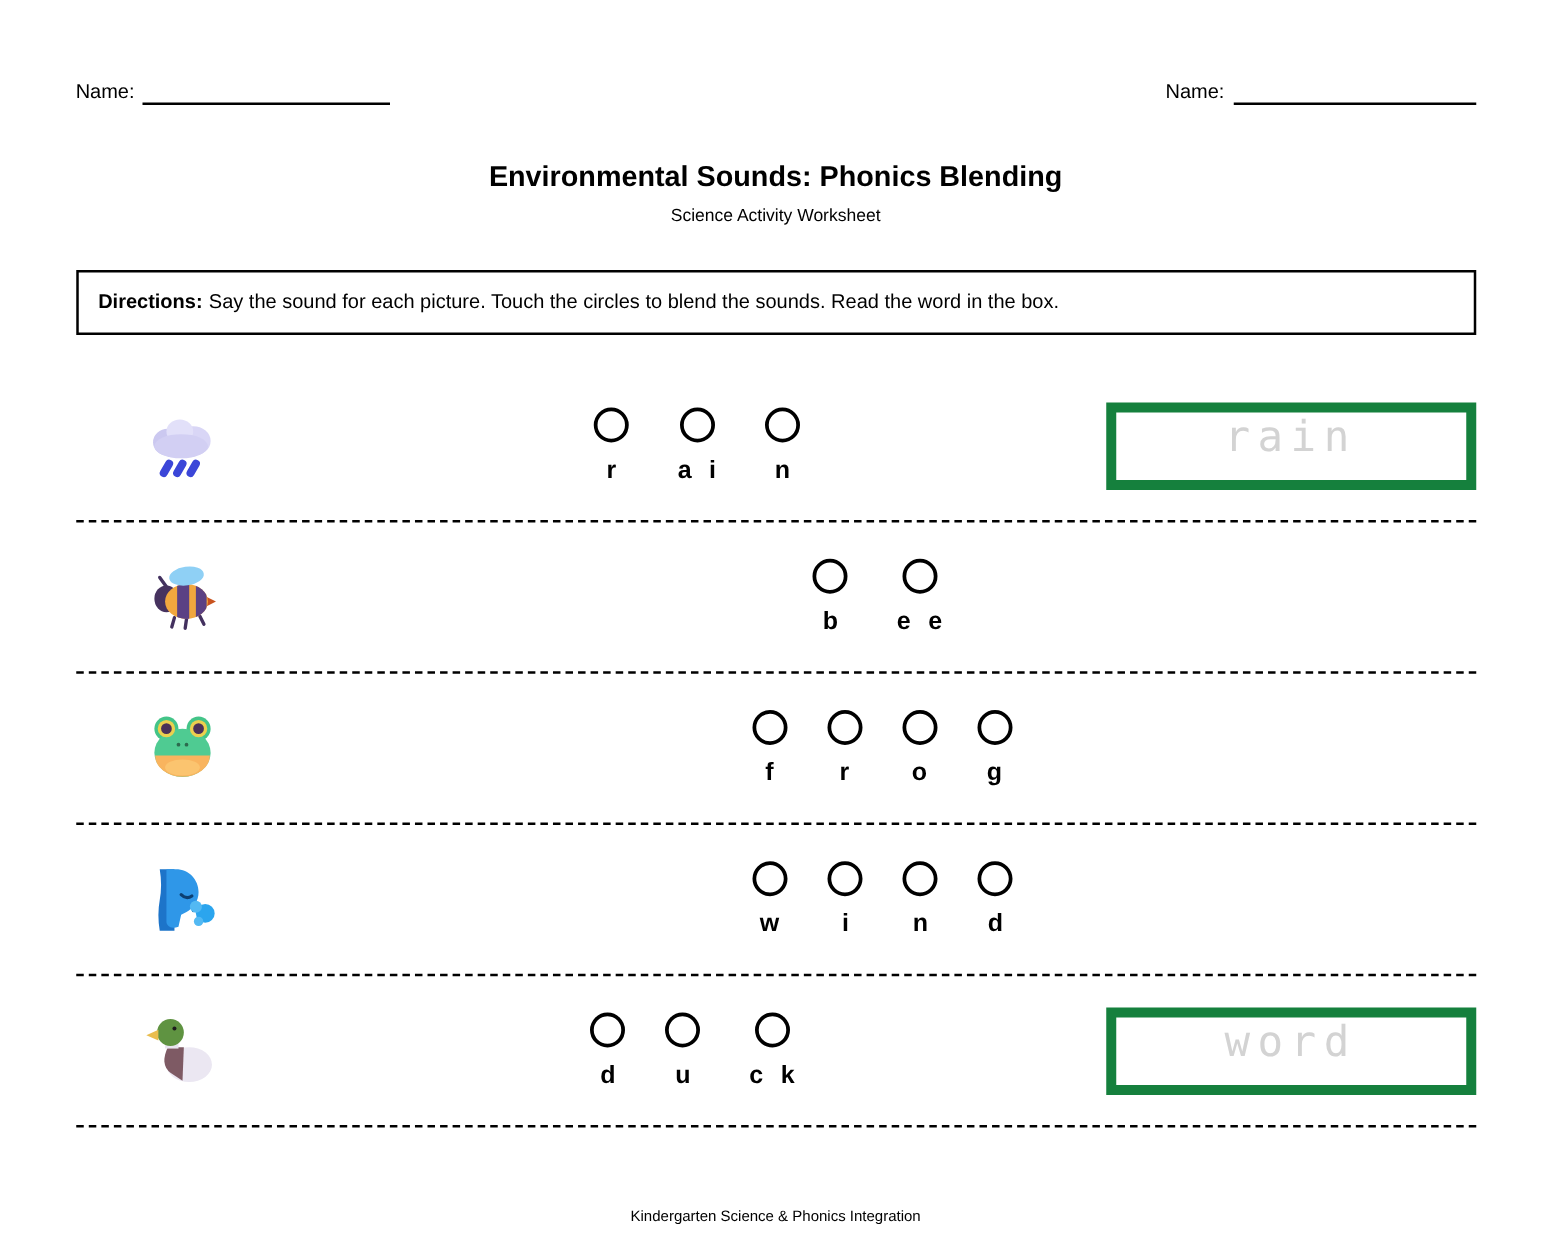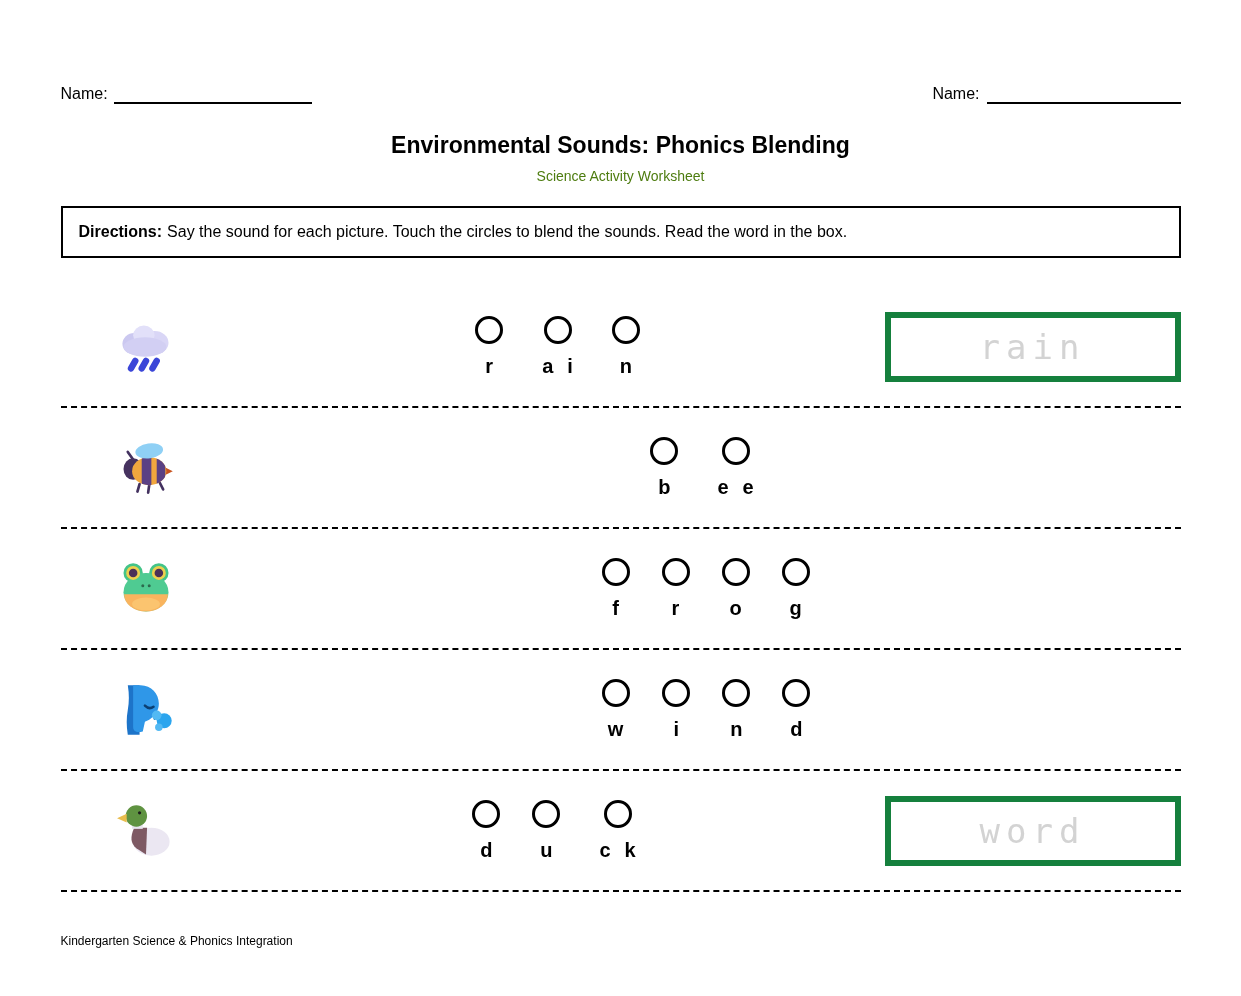--- a/index.html
+++ b/index.html
@@ -3,35 +3,35 @@
 <meta charset="utf-8">
 <style>
   html, body { margin: 0; padding: 0; }
   body {
     width: 1241px; height: 996px;
     background: #ffffff;
     font-family: "Liberation Sans", sans-serif;
     color: #000;
     overflow: hidden;
   }
-  .page { width: 1120px; margin: 0 auto; padding-top: 82px; }
+  .page { width: 1120px; margin: 0 auto; padding-top: 62px; }
 
   
   .header-row { display: flex; justify-content: space-between; align-items: flex-end; font-size: 16px; height: 22px; }
   .field { display: flex; align-items: flex-end; }
   .field .label { line-height: 1; padding-bottom: 2px; }
   .write-line { display: inline-block; border-bottom: 2.5px solid #000; height: 16px; }
   .name-line { width: 198px; margin-left: 6px; }
   .date-line { width: 194px; margin-left: 7px; }
 
-  .title { text-align: center; font-size: 23px; font-weight: bold; margin: 28px 0 0 0; }
-  .subtitle { text-align: center; font-size: 14px; margin-top: 9px; color: #4d7c0f; }
+  .title { text-align: center; font-size: 23px; font-weight: bold; margin: 44px 0 0 0; }
+  .subtitle { text-align: center; font-size: 14px; margin-top: 9px; color: #000000; }
 
   .directions {
-    border: 2.5px solid #000; margin-top: 22px;
+    border: 2.5px solid #000; margin-top: 36px;
     padding: 15px 16px; font-size: 16px; box-sizing: border-box;
   }
   .dir-label { font-weight: bold; margin-right: 5px; }
 
   .rows { margin-top: 29px; }
   .row {
     display: flex; align-items: center;
     height: 121px; box-sizing: border-box;
     border-bottom: 2px dashed #000;
   }
@@ -41,30 +41,30 @@
   .sounds { flex: 1; display: flex; justify-content: center; align-items: flex-start; }
   .sound-group { display: flex; flex-direction: column; align-items: center; margin: 0 16px; }
   .circle {
     width: 22px; height: 22px; border: 3px solid #000; border-radius: 50%;
     background: #fff; box-sizing: content-box;
   }
   .letters { display: flex; margin-top: 11px; }
   .letter { font-size: 20px; font-weight: bold; padding: 0 7px; line-height: 1.1; }
 
   .word-box {
-    width: 296px; height: 70px; border: 6px solid #15803d; box-sizing: border-box;
-    display: flex; align-items: center; justify-content: center;
+    width: 296px; height: 70px; border: 8px solid #15803d; box-sizing: border-box;
+    display: flex; align-items: flex-start; justify-content: center;
   }
   .word {
     font-family: "DejaVu Sans Mono", monospace;
     font-size: 34px; letter-spacing: 6px;
     color: var(--word-color, #d3d3d3);
   }
 
-  .footer { font-size: 12px; margin-top: 42px; }
+  .footer { text-align: center; font-size: 12px; margin-top: 64px; }
 </style>
 </head>
 <body>
 
 <div class="page">
 
   <div class="header-row">
     <div class="field">
       <span class="label">Name:</span>
       <span class="write-line name-line"></span>

